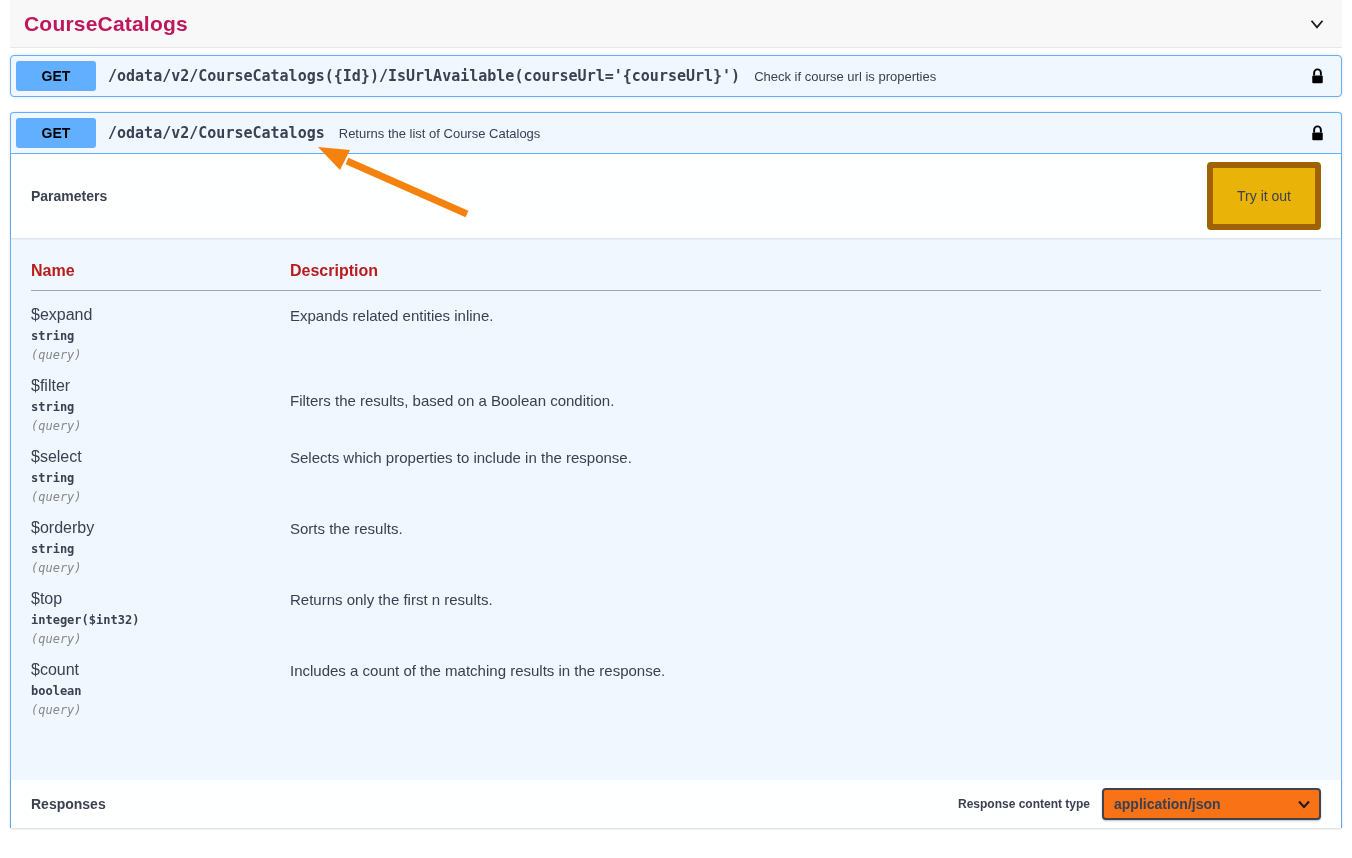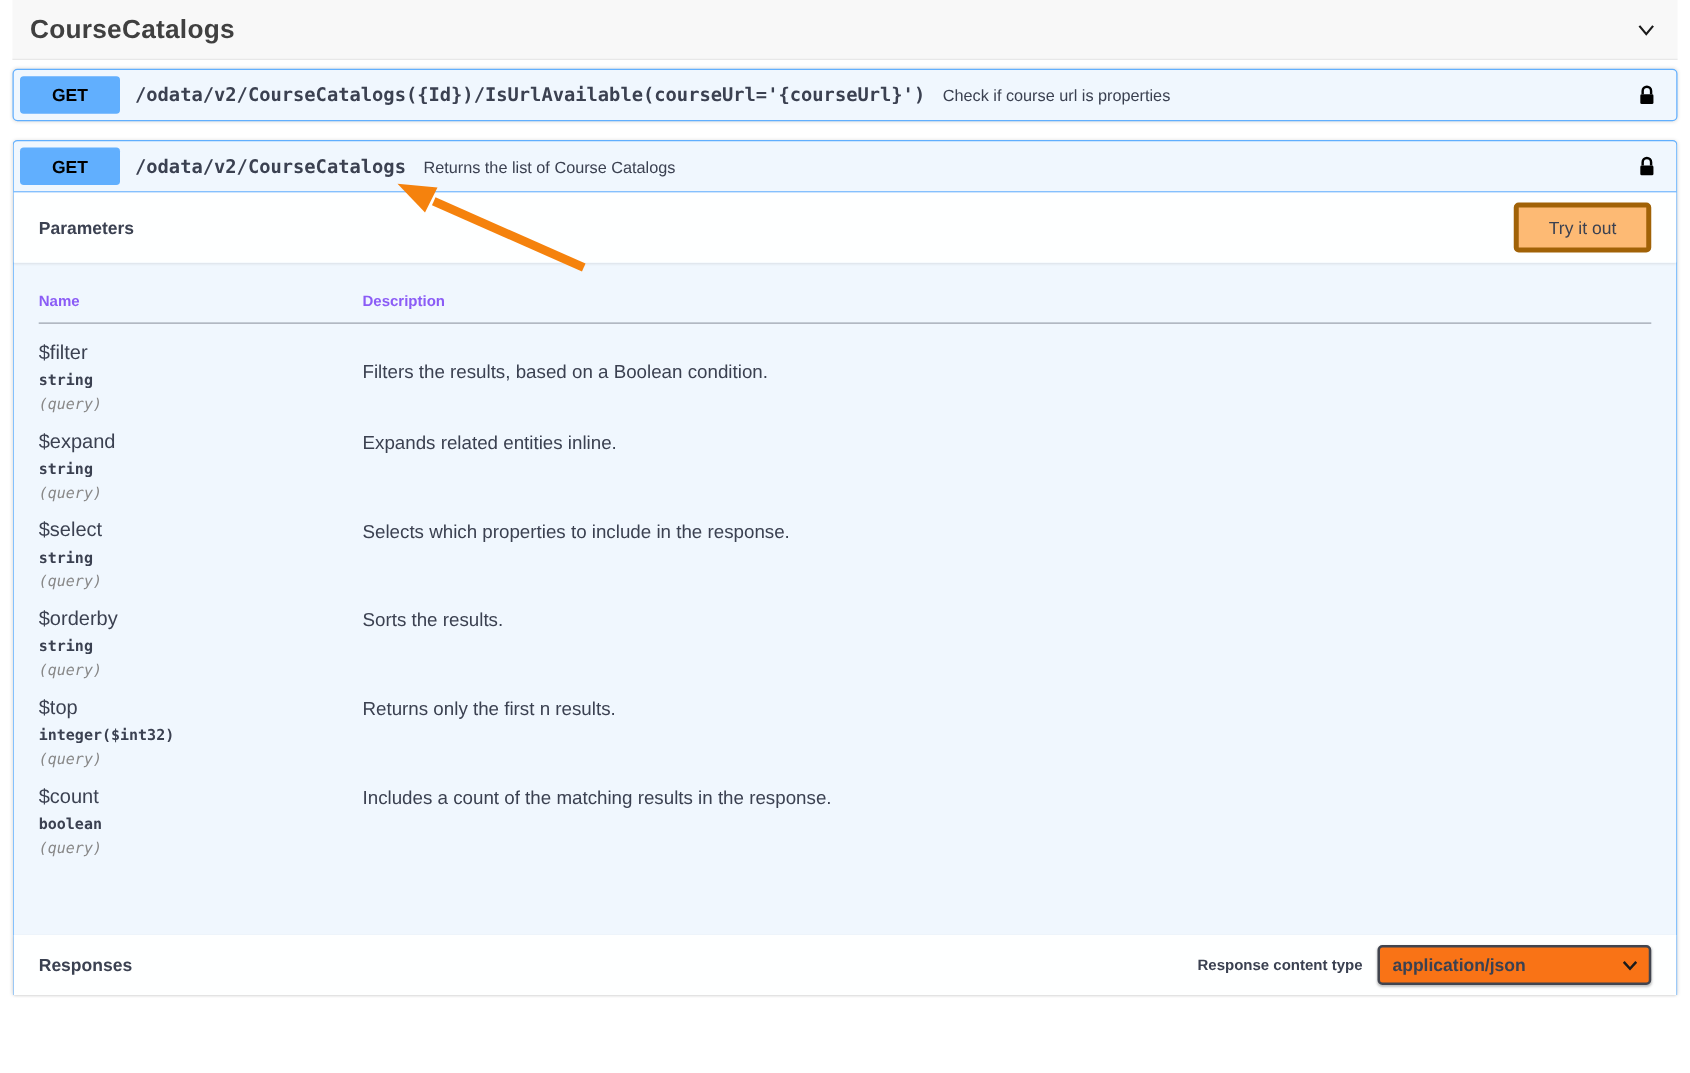--- a/index.html
+++ b/index.html
@@ -9,21 +9,21 @@
     --opblock-bg:#f0f7fe;
   }
   *{box-sizing:border-box;margin:0;padding:0;}
   html,body{width:1352px;height:858px;overflow:hidden;background:#fff;
     font-family:"Liberation Sans",sans-serif;color:var(--text-dark);}
   .page{position:relative;width:1352px;height:858px;padding:0 10px;}
 
   
   .tag-header{height:48px;display:flex;align-items:center;justify-content:space-between;
     background:#f8f8f8;border-bottom:1px solid #e8e8e8;padding:0 14px;cursor:pointer;}
-  .tag-title{font-size:21px;font-weight:bold;color:#404040;letter-spacing:.2px;}
+  .tag-title{font-size:21px;font-weight:bold;color:#be185d;letter-spacing:.2px;}
   .chev{width:22px;height:22px;}
 
   
   .opblock{border:1px solid var(--method-get);border-radius:4px;background:var(--opblock-bg);
     box-shadow:0 0 3px rgba(0,0,0,.12);}
   .opblock.first{margin-top:7px;}
   .opblock.expanded{margin-top:15px;border-bottom:none;border-radius:4px 4px 0 0;}
   .op-summary{display:flex;align-items:center;padding:5px 10px 5px 5px;cursor:pointer;}
   .opblock.expanded .op-summary{border-bottom:1px solid var(--method-get);}
   .method-badge{background:var(--method-get);color:#000000;font-weight:bold;font-size:14px;
@@ -32,27 +32,27 @@
     color:#3b4151;margin-left:12px;white-space:nowrap;}
   .op-desc{font-size:13px;color:#3b4151;margin-left:14px;white-space:nowrap;}
   .lock-btn{margin-left:auto;background:none;border:none;cursor:pointer;padding:2px 6px;}
   .lock-btn svg{width:15px;height:19px;display:block;}
 
   
   .section-header{display:flex;align-items:center;justify-content:space-between;
     min-height:48px;padding:8px 20px;background:rgba(255,255,255,.9);
     box-shadow:0 1px 2px rgba(0,0,0,.10);}
   .section-title{font-size:14px;font-weight:bold;color:#3b4151;}
-  .tryout-btn{background:#fdba74;border:4px solid #a16207;border-radius:4px;color:#3b4151;
-    font-size:14px;padding:8px 24px;cursor:pointer;font-family:"Liberation Sans",sans-serif;}
+  .tryout-btn{background:#eab308;border:6px solid #a16207;border-radius:4px;color:#3b4151;
+    font-size:14px;padding:20px 24px;cursor:pointer;font-family:"Liberation Sans",sans-serif;}
 
   
   .table-wrap{padding:12px 20px 63px;}
   table.params{width:100%;border-collapse:collapse;}
-  table.params th{font-size:12px;font-weight:bold;color:#8b5cf6;text-align:left;
+  table.params th{font-size:16px;font-weight:bold;color:#b91c1c;text-align:left;
     padding:12px 0 10px;border-bottom:1px solid rgba(59,65,81,.25);}
   table.params th:first-child{width:259px;}
   table.params td{vertical-align:top;padding:15px 0 0;}
   .p-name{font-size:16px;color:#3b4151;margin-bottom:5px;}
   .p-type{font-family:"DejaVu Sans Mono",monospace;font-size:12px;font-weight:bold;
     color:#3b4151;margin-bottom:5px;}
   .p-in{font-family:"DejaVu Sans Mono",monospace;font-size:12px;font-style:italic;color:#888;}
   .p-desc{font-size:15px;color:#3b4151;padding-top:1px;}
 
   
@@ -118,36 +118,36 @@
       <table class="params">
         <thead>
           <tr>
             <th>Name</th>
             <th>Description</th>
           </tr>
         </thead>
         <tbody>
           <tr>
             <td>
+              <div class="p-name">$expand</div>
+              <div class="p-type">string</div>
+              <div class="p-in">(query)</div>
+            </td>
+            <td>
+                <div class="p-desc">Expands related entities inline.</div>
+              </td>
+          </tr>
+          <tr>
+            <td>
               <div class="p-name">$filter</div>
               <div class="p-type">string</div>
               <div class="p-in">(query)</div>
             </td>
             <td>
                 <div class="p-desc" style="padding-top:15px;">Filters the results, based on a Boolean condition.</div>
-              </td>
-          </tr>
-          <tr>
-            <td>
-              <div class="p-name">$expand</div>
-              <div class="p-type">string</div>
-              <div class="p-in">(query)</div>
-            </td>
-            <td>
-                <div class="p-desc">Expands related entities inline.</div>
               </td>
           </tr>
           <tr>
             <td>
               <div class="p-name">$select</div>
               <div class="p-type">string</div>
               <div class="p-in">(query)</div>
             </td>
             <td>
                 <div class="p-desc">Selects which properties to include in the response.</div>

